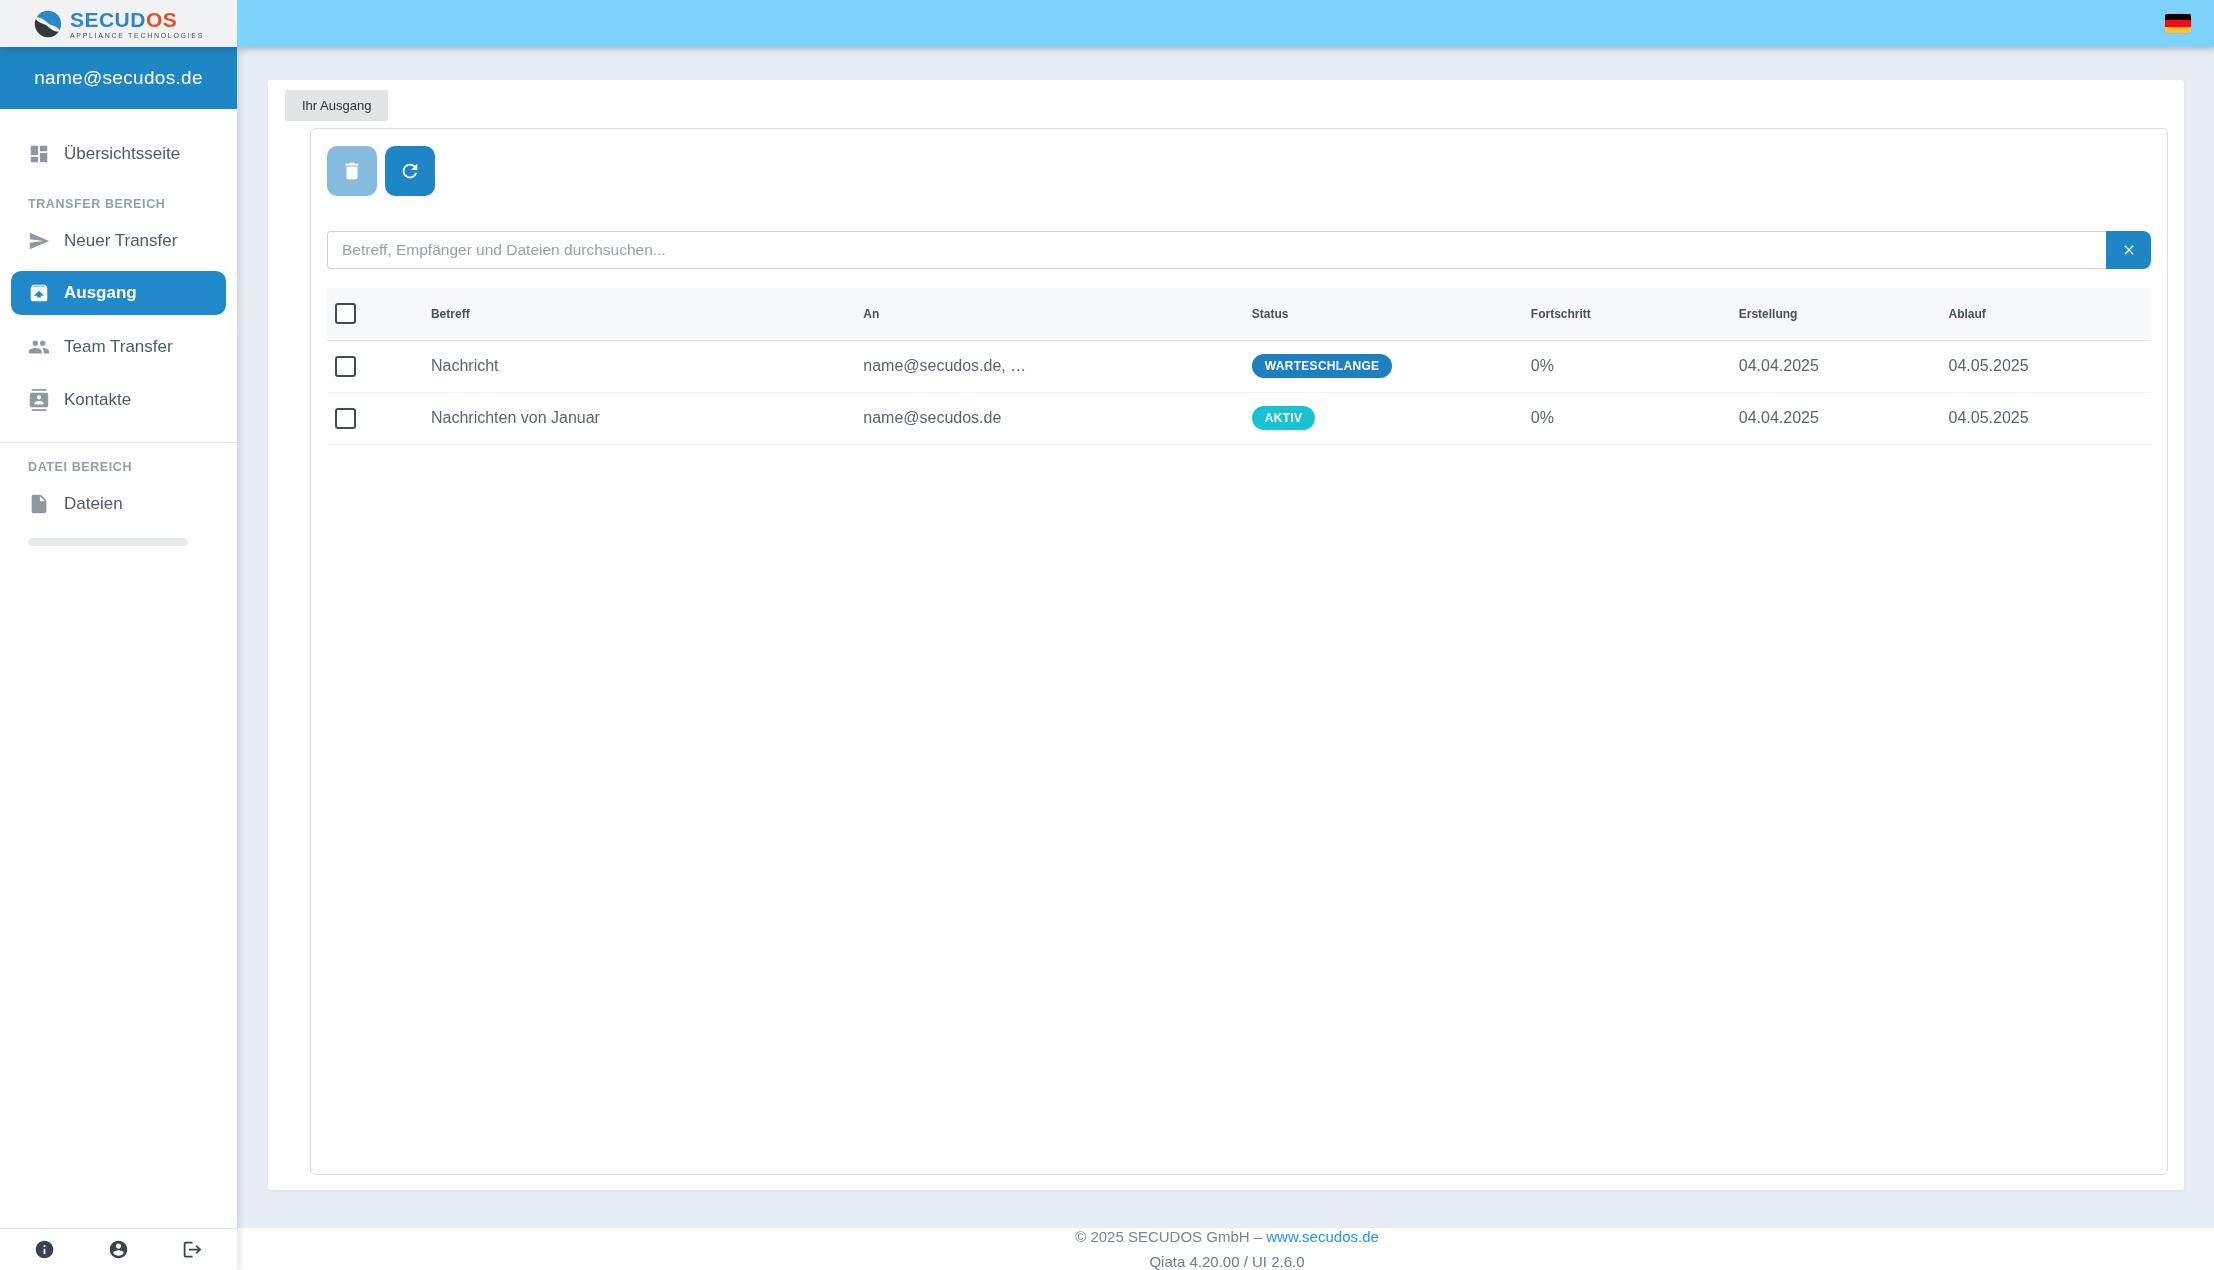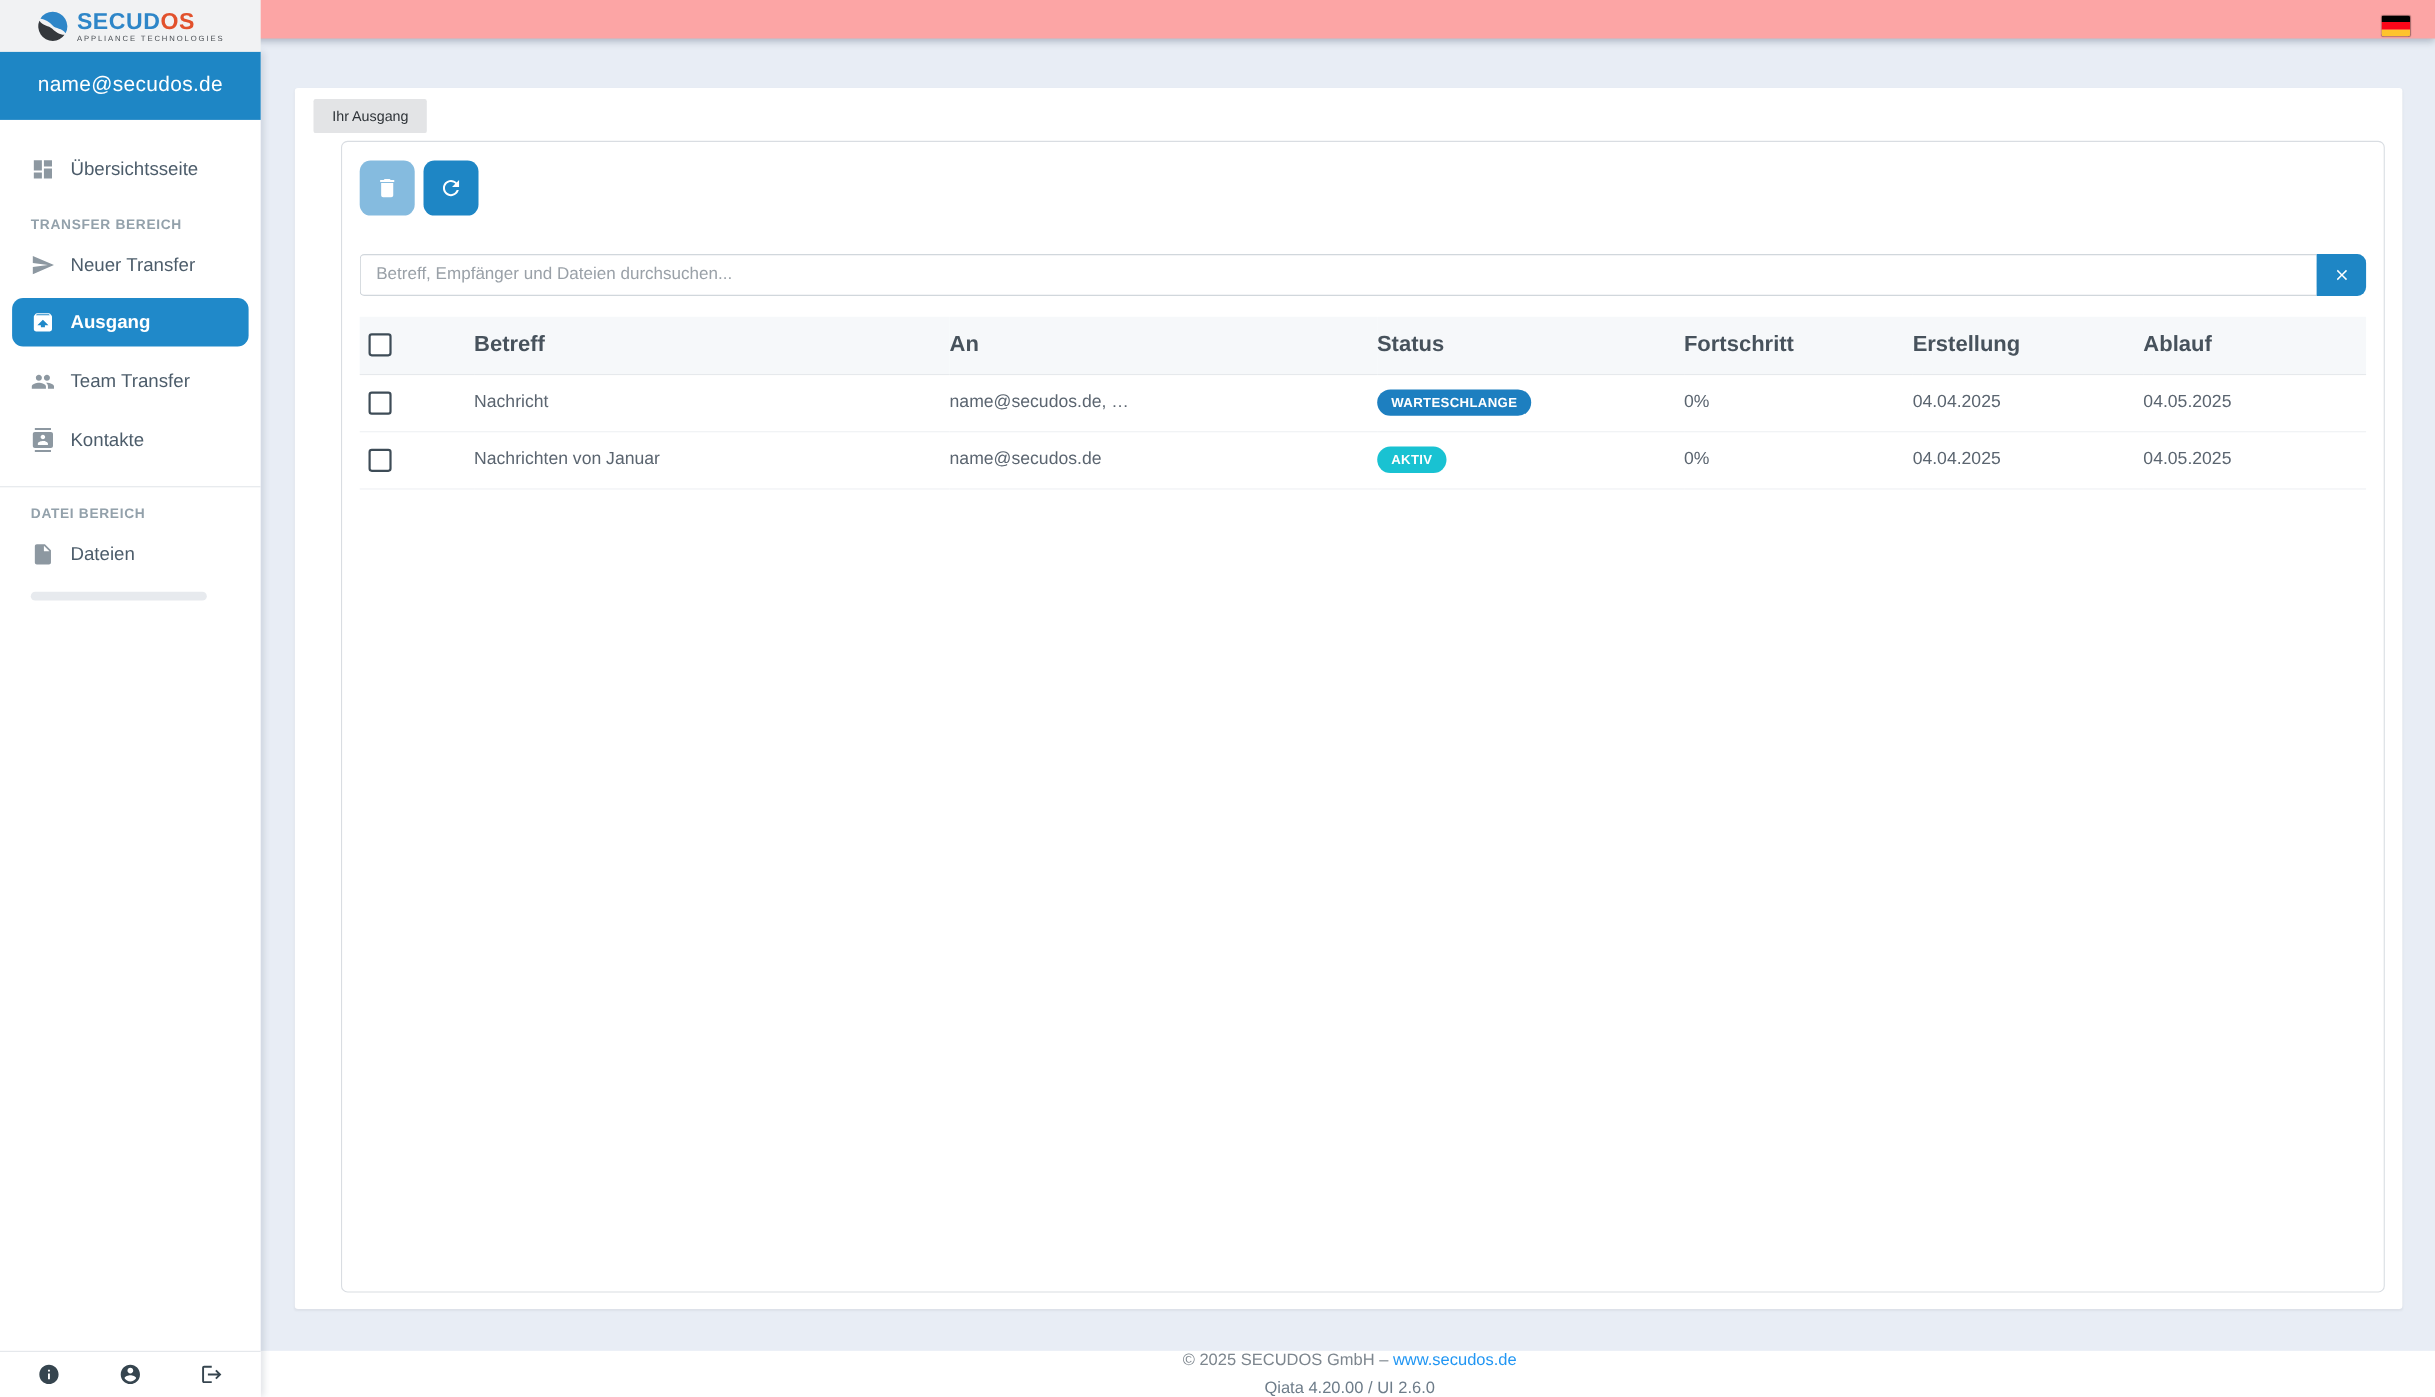--- a/index.html
+++ b/index.html
@@ -11,21 +11,21 @@
     --link:#2196f3;
     --page-bg:#e8edf5;
   }
   *{box-sizing:border-box;}
   html,body{margin:0;padding:0;}
   body{
     width:2214px;height:1270px;position:relative;overflow:hidden;
     font-family:"Liberation Sans",sans-serif;background:var(--page-bg);
   }
   
-  .topbar{position:absolute;left:0;top:0;width:2214px;height:35px;background:#fca5a5;
+  .topbar{position:absolute;left:0;top:0;width:2214px;height:47px;background:#7dd3fc;
     box-shadow:0 2px 7px rgba(50,65,90,.35);z-index:30;}
   .logo-block{position:absolute;left:0;top:0;width:237px;height:47px;background:#f1f2f3;
     display:flex;align-items:center;justify-content:center;gap:7px;}
   .logo-icon{width:30px;height:30px;flex:none;}
   .logo-text{line-height:1;}
   .logo-name{font-size:21px;font-weight:bold;letter-spacing:.5px;}
   .logo-primary{color:#2e86c8;}
   .logo-secondary{color:#e2512c;}
   .logo-sub{font-size:7px;letter-spacing:1.7px;color:#4a4f54;margin-top:2px;white-space:nowrap;}
   .flag{position:absolute;right:23px;top:14px;width:26px;height:19px;display:flex;flex-direction:column;
@@ -70,21 +70,21 @@
   .btn.delete{background:var(--disabled-blue);}
   .btn.refresh{background:var(--primary);}
   .search-row{display:flex;margin-top:35px;height:38px;}
   .search-input{flex:1;border:1px solid #cdd3d9;border-right:none;border-radius:4px 0 0 4px;
     padding:0 14px;font-size:15.5px;color:#555;outline:none;font-family:inherit;background:#fff;}
   .search-input::placeholder{color:#9aa1a8;}
   .clear-btn{width:45px;height:38px;border:none;background:var(--primary);border-radius:0 8px 8px 0;
     display:flex;align-items:center;justify-content:center;cursor:pointer;}
   .clear-btn svg{width:16px;height:16px;color:#ffffff;}
   table{width:100%;border-collapse:collapse;margin-top:19px;table-layout:fixed;}
-  th{height:52px;background:#f6f8fa;font-size:20px;font-weight:bold;color:#47525c;text-align:left;
+  th{height:52px;background:#f6f8fa;font-size:12px;font-weight:bold;color:#47525c;text-align:left;
     border-bottom:1px solid #e6e9ec;padding:0;}
   td{height:52px;font-size:16px;color:#5b6570;border-bottom:1px solid #eef0f3;padding:0;}
   .checkbox{width:21px;height:21px;border:2px solid #3e4c57;border-radius:3px;background:#ffffff;
     cursor:pointer;margin-left:8px;}
   .badge{display:inline-block;padding:5px 13px;border-radius:13px;font-size:12px;font-weight:bold;
     color:#ffffff;letter-spacing:.3px;}
   .badge.queue{background:var(--badge-queue);}
   .badge.active{background:var(--badge-active);}
   
   .footer-bar{position:absolute;left:237px;bottom:0;width:1977px;height:42px;background:#ffffff;

